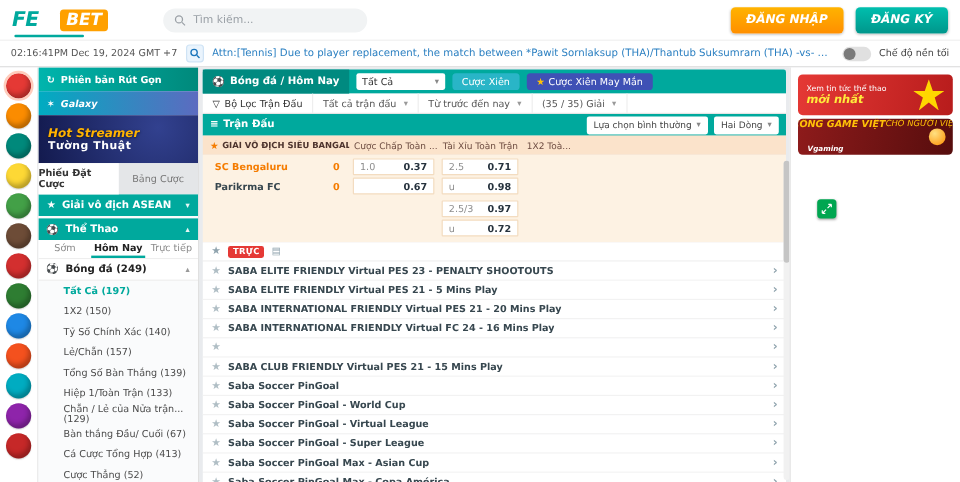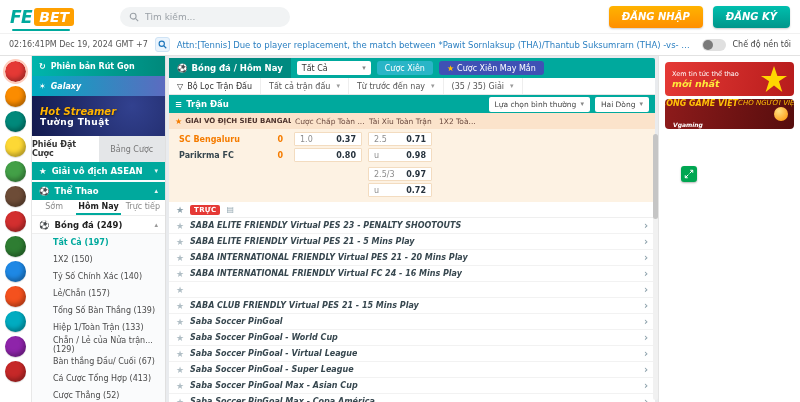--- a/index.html
+++ b/index.html
@@ -1,21 +1,21 @@
 <!DOCTYPE html>
 <html><head>
 <meta charset="utf-8">
 <style>
   * { margin:0; padding:0; box-sizing:border-box; }
   html,body { width:800px; height:402px; overflow:hidden; }
   body { font-family:"DejaVu Sans","Liberation Sans",sans-serif; background:#e9ebee; position:relative; }
 
   
   .header { position:absolute; top:0; left:0; right:0; height:34px; background:#fff; display:flex; align-items:center; padding:0 10px; z-index:6; border-bottom:1px solid #f1f1f1; }
-  .logo { display:flex; align-items:center; gap:2px; font-style:italic; font-weight:bold; position:relative; }
+  .logo { display:flex; align-items:center; gap:18px; font-style:italic; font-weight:bold; position:relative; }
   .logo-fe { color:#00a99d; font-size:17px; letter-spacing:-.5px; }
   .logo-bet { background:#ffa000; color:#fff; font-size:14px; padding:1px 5px; border-radius:3px; }
   .logo::after { content:""; position:absolute; left:2px; bottom:-4px; width:58px; height:2px; background:#00a99d; border-radius:2px; }
   .search-pill { margin-left:46px; width:170px; height:20px; background:#f1f3f4; border-radius:10px; display:flex; align-items:center; gap:6px; padding:0 9px; }
   .search-pill svg { flex:none; }
   .search-pill input { border:none; outline:none; background:transparent; font-size:9px; color:#555; width:100%; font-family:inherit; }
   .search-pill input::placeholder { color:#9aa0a6; }
   .hdr-btns { margin-left:auto; display:flex; gap:10px; }
   .hbtn { height:22px; padding:0 13px; border:none; border-radius:4px; color:#fff; font-weight:bold; font-style:italic; font-size:10px; display:flex; align-items:center; cursor:pointer; font-family:inherit; box-shadow:0 1px 2px rgba(0,0,0,.2); }
   .hbtn.login { background:linear-gradient(180deg,#ffb300,#ff8f00); }
@@ -97,21 +97,21 @@
   .odd .line { color:#8d8d8d; }
   .odd .val { color:#26323d; font-weight:bold; }
 
   .live-row { height:16px; background:#fff; border-bottom:1px solid #efefef; display:flex; align-items:center; gap:6px; padding:0 7px; }
   .live-row .star { color:#90a4ae; font-size:9px; }
   .live-badge { background:#e53935; color:#fff; font-size:7px; font-weight:bold; padding:1px 4px; border-radius:2px; letter-spacing:.3px; }
   .live-row .grid-ic { color:#90a4ae; font-size:8px; cursor:pointer; }
 
   .comp-row { height:16px; background:#fff; border-bottom:1px solid #f2f2f2; display:flex; align-items:center; gap:6px; padding:0 7px; font-size:8px; font-weight:bold; color:#37474f; cursor:pointer; }
   .comp-row .star { color:#b0bec5; font-size:9px; flex:none; }
-  .comp-row .lbl { white-space:nowrap; overflow:hidden; text-overflow:ellipsis;font-style:italic; }
+  .comp-row .lbl { white-space:nowrap; overflow:hidden; text-overflow:ellipsis; }
   .comp-row .arrow { margin-left:auto; color:#90a4ae; font-size:10px; flex:none; }
 
   .vscroll { position:absolute; right:0; top:78px; bottom:2px; width:5px; background:#f1f1f1; border-radius:3px; }
   .vscroll .thumb { position:absolute; top:0; width:5px; height:85px; background:#c5c5c5; border-radius:3px; }
 
   
   .rail-right { position:absolute; right:0; top:56px; bottom:0; width:142px; background:#fff; border-left:1px solid #e4e4e4; padding:6px; }
   .rb1 { height:34px; border-radius:4px; background:linear-gradient(100deg,#e53935,#b71c1c); display:flex; align-items:center; gap:4px; padding:0 7px; cursor:pointer; overflow:hidden; }
   .rb1 .txt .l1 { font-size:6.5px; color:#fff; white-space:nowrap; }
   .rb1 .txt .l2 { font-size:9.5px; color:#ffeb3b; font-weight:bold; font-style:italic; white-space:nowrap; }
@@ -335,21 +335,21 @@
         <span class="line">2.5</span>
         <span class="val">0.71</span>
       </span>
       <span></span>
         <span></span>
     </div>
     <div class="orow grid6">
       <span class="team away">Parikrma FC</span>
       <span class="score">0</span>
       <span class="odd right">
-        <span class="val">0.80</span>
+        <span class="val">0.67</span>
       </span>
       <span class="odd">
         <span class="line">u</span>
         <span class="val">0.98</span>
       </span>
       <span></span>
         <span></span>
     </div>
     <div class="orow grid6 gap">
       <span></span>

